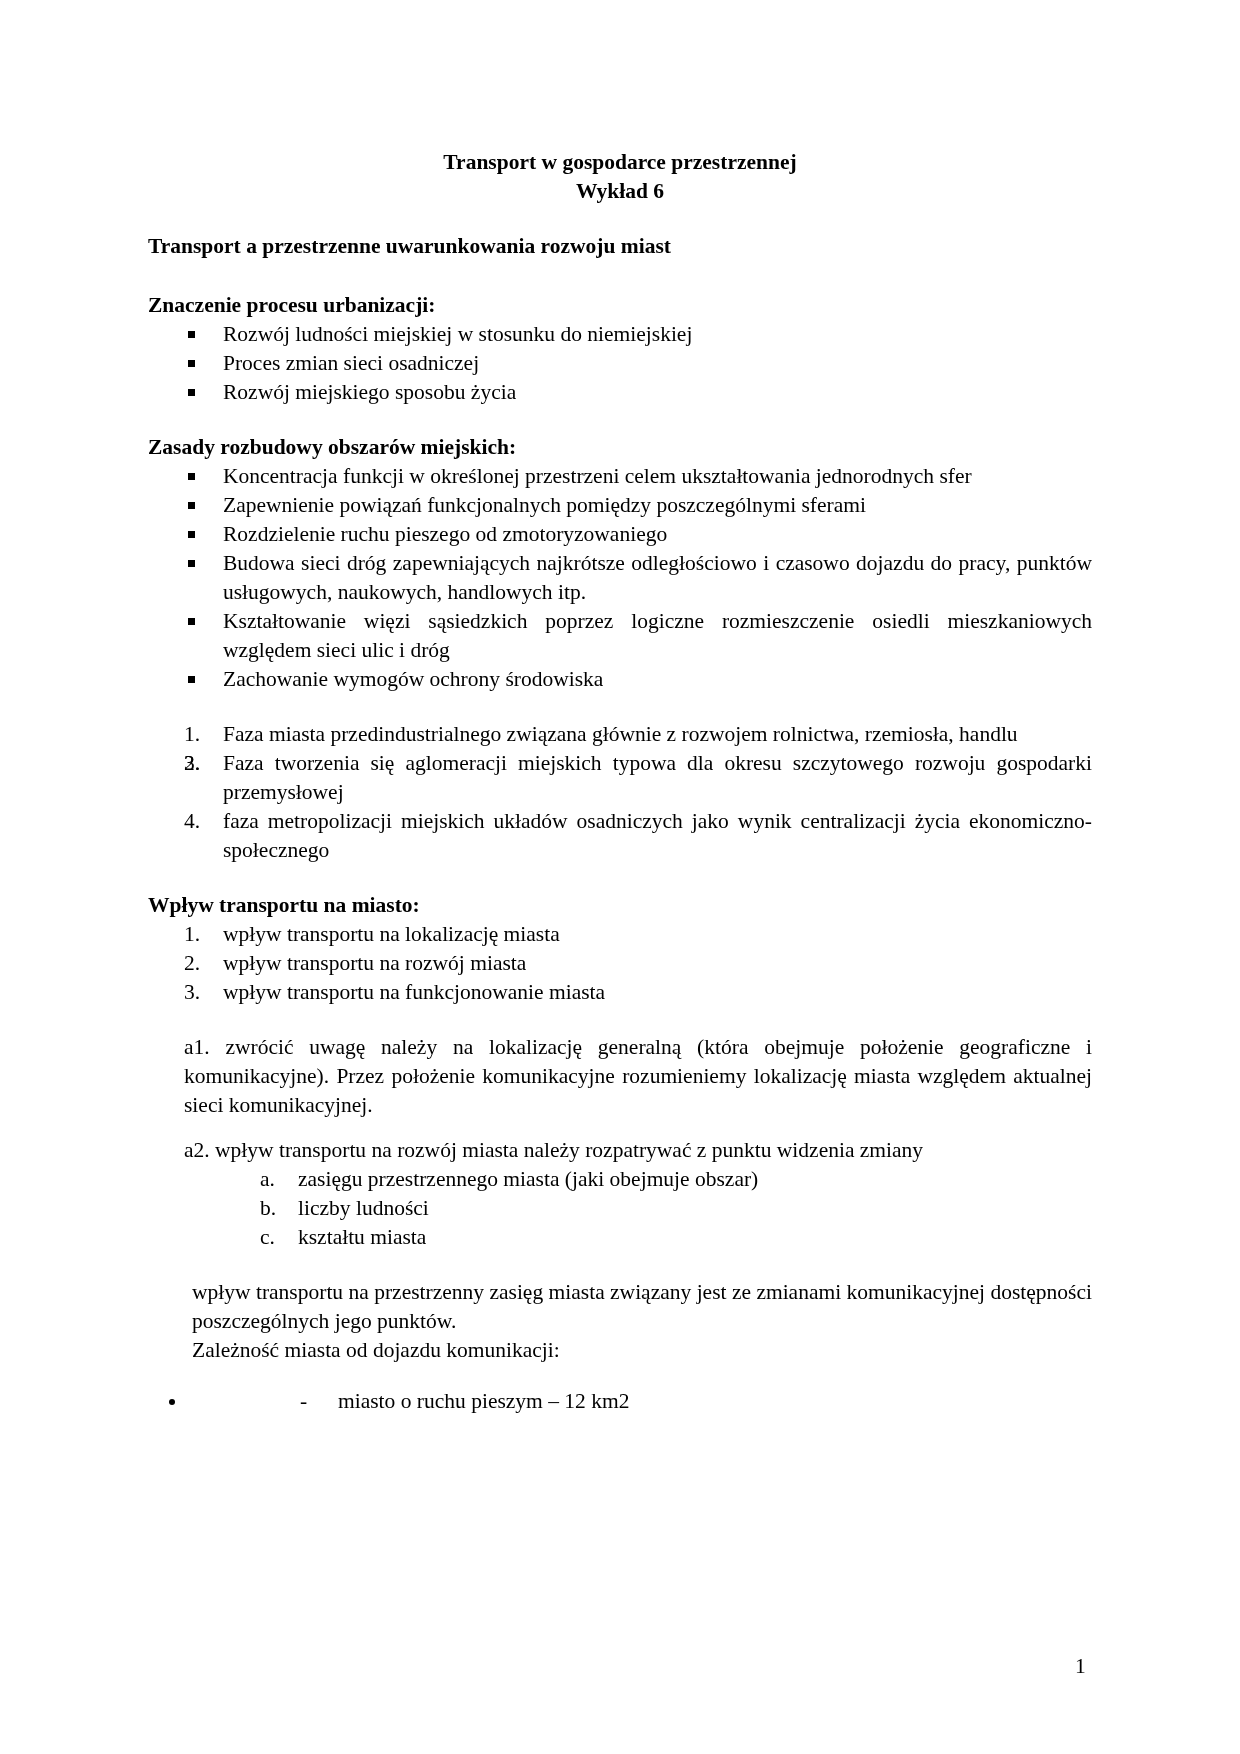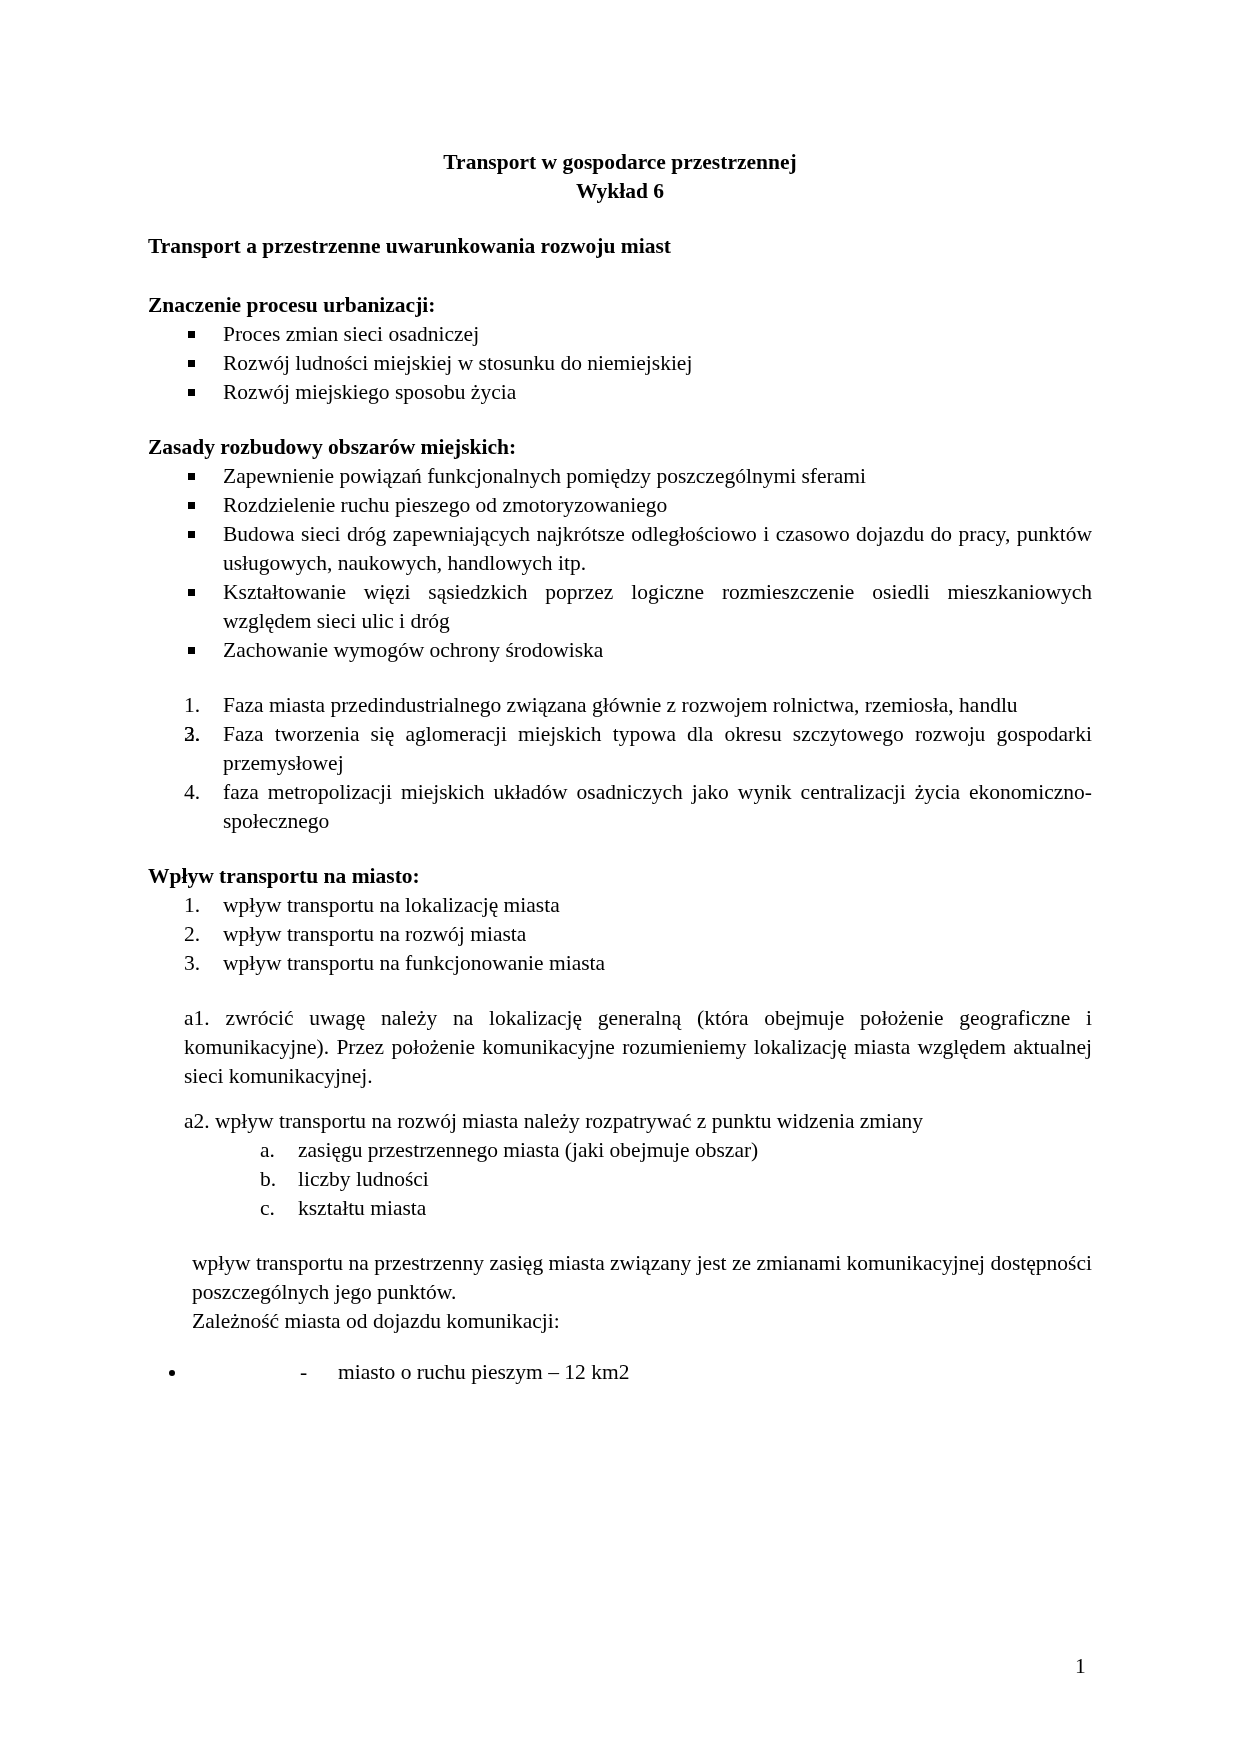--- a/index.html
+++ b/index.html
@@ -100,30 +100,30 @@
     <div class="title-block">
       <p class="title">Transport w gospodarce przestrzennej</p>
       <p class="title">Wykład 6</p>
     </div>
 
     <p class="h lecture-topic">Transport a przestrzenne uwarunkowania rozwoju miast</p>
 
     <div class="section">
       <p class="h">Znaczenie procesu urbanizacji:</p>
       <ul class="bullets">
+        <li class="li"><span class="bullet-marker"></span><span>Rozwój ludności miejskiej w stosunku do niemiejskiej</span></li>
         <li class="li"><span class="bullet-marker"></span><span>Proces zmian sieci osadniczej</span></li>
-        <li class="li"><span class="bullet-marker"></span><span>Rozwój ludności miejskiej w stosunku do niemiejskiej</span></li>
         <li class="li"><span class="bullet-marker"></span><span>Rozwój miejskiego sposobu życia</span></li>
       </ul>
     </div>
 
     <div class="section">
       <p class="h">Zasady rozbudowy obszarów miejskich:</p>
       <ul class="bullets">
-        <li class="li"><span class="bullet-marker"></span></li>
+        <li class="li"><span class="bullet-marker"></span><span>Koncentracja funkcji w określonej przestrzeni celem ukształtowania jednorodnych sfer</span></li>
         <li class="li"><span class="bullet-marker"></span><span>Zapewnienie powiązań funkcjonalnych pomiędzy poszczególnymi sferami</span></li>
         <li class="li"><span class="bullet-marker"></span><span>Rozdzielenie ruchu pieszego od zmotoryzowaniego</span></li>
         <li class="li"><span class="bullet-marker"></span><span>Budowa sieci dróg zapewniających najkrótsze odległościowo i czasowo dojazdu do pracy, punktów usługowych, naukowych, handlowych itp.</span></li>
         <li class="li"><span class="bullet-marker"></span><span>Kształtowanie więzi sąsiedzkich poprzez logiczne rozmieszczenie osiedli mieszkaniowych względem sieci ulic i dróg</span></li>
         <li class="li"><span class="bullet-marker"></span><span>Zachowanie wymogów ochrony środowiska</span></li>
       </ul>
     </div>
 
     <div class="section">
       <ol class="nums">

